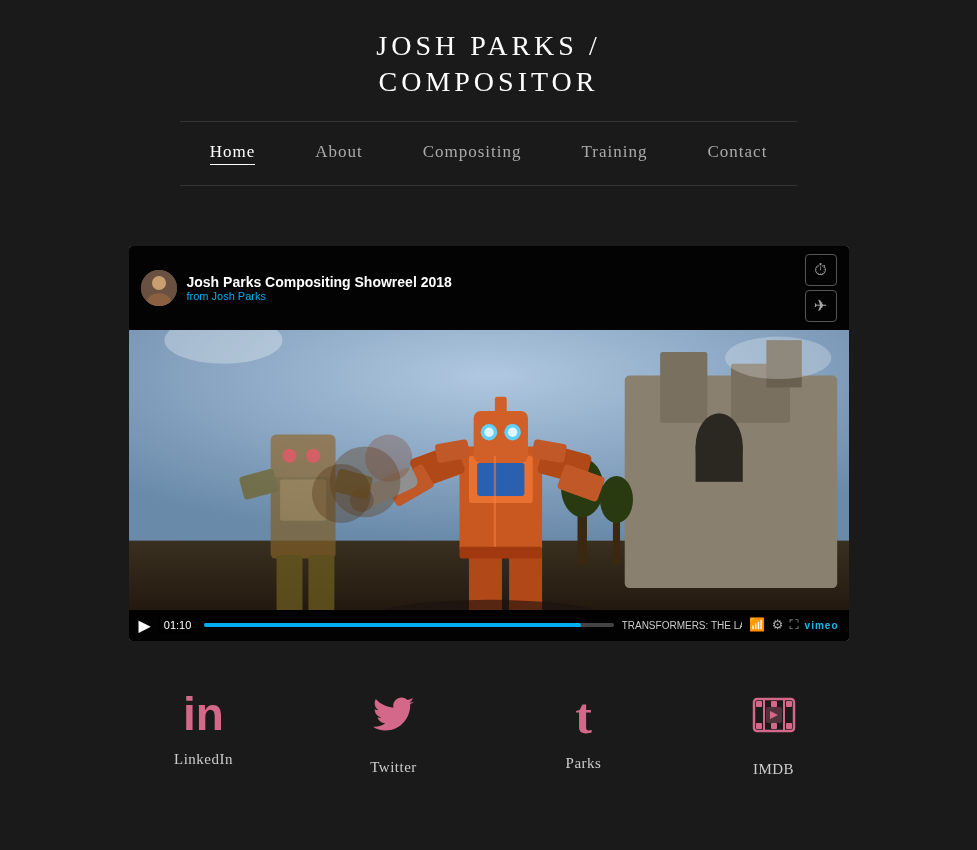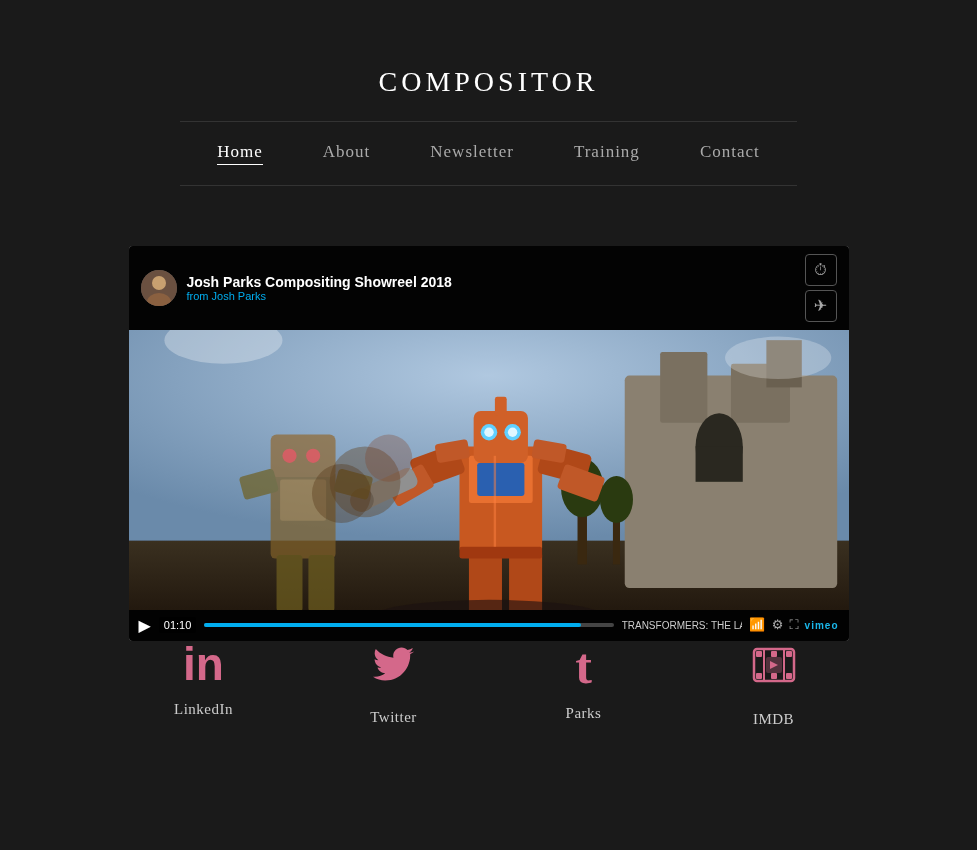--- a/index.html
+++ b/index.html
@@ -252,20 +252,21 @@
       font-weight: bold;
       font-family: Arial, sans-serif;
       letter-spacing: 1px;
     }
 
     
     .social-section {
       display: flex;
       justify-content: center;
       gap: 0;
+      margin-top: 50px;
       width: 100%;
     }
 
     .social-item {
       display: flex;
       flex-direction: column;
       align-items: center;
       gap: 14px;
       width: 190px;
       cursor: pointer;
@@ -282,29 +283,29 @@
       font-size: 15px;
       font-family: 'Georgia', serif;
       letter-spacing: 0.5px;
     }
   </style>
 </head>
 <body>
 
 <header class="header">
   <h1 class="site-title">
-    <br>
+    <span>JOSH PARKS /</span><br>
     <span>COMPOSITOR</span>
   </h1>
 </header>
 
 <nav>
   <a href="#" class="active">Home</a>
   <a href="#">About</a>
-  <a href="#">Newsletter</a>
+  <a href="#">Compositing</a>
   <a href="#">Training</a>
   <a href="#">Contact</a>
 </nav>
 
 <main class="main-content">
 
   <div class="video-container">
     <div class="video-player">
 
       <div class="video-header">

